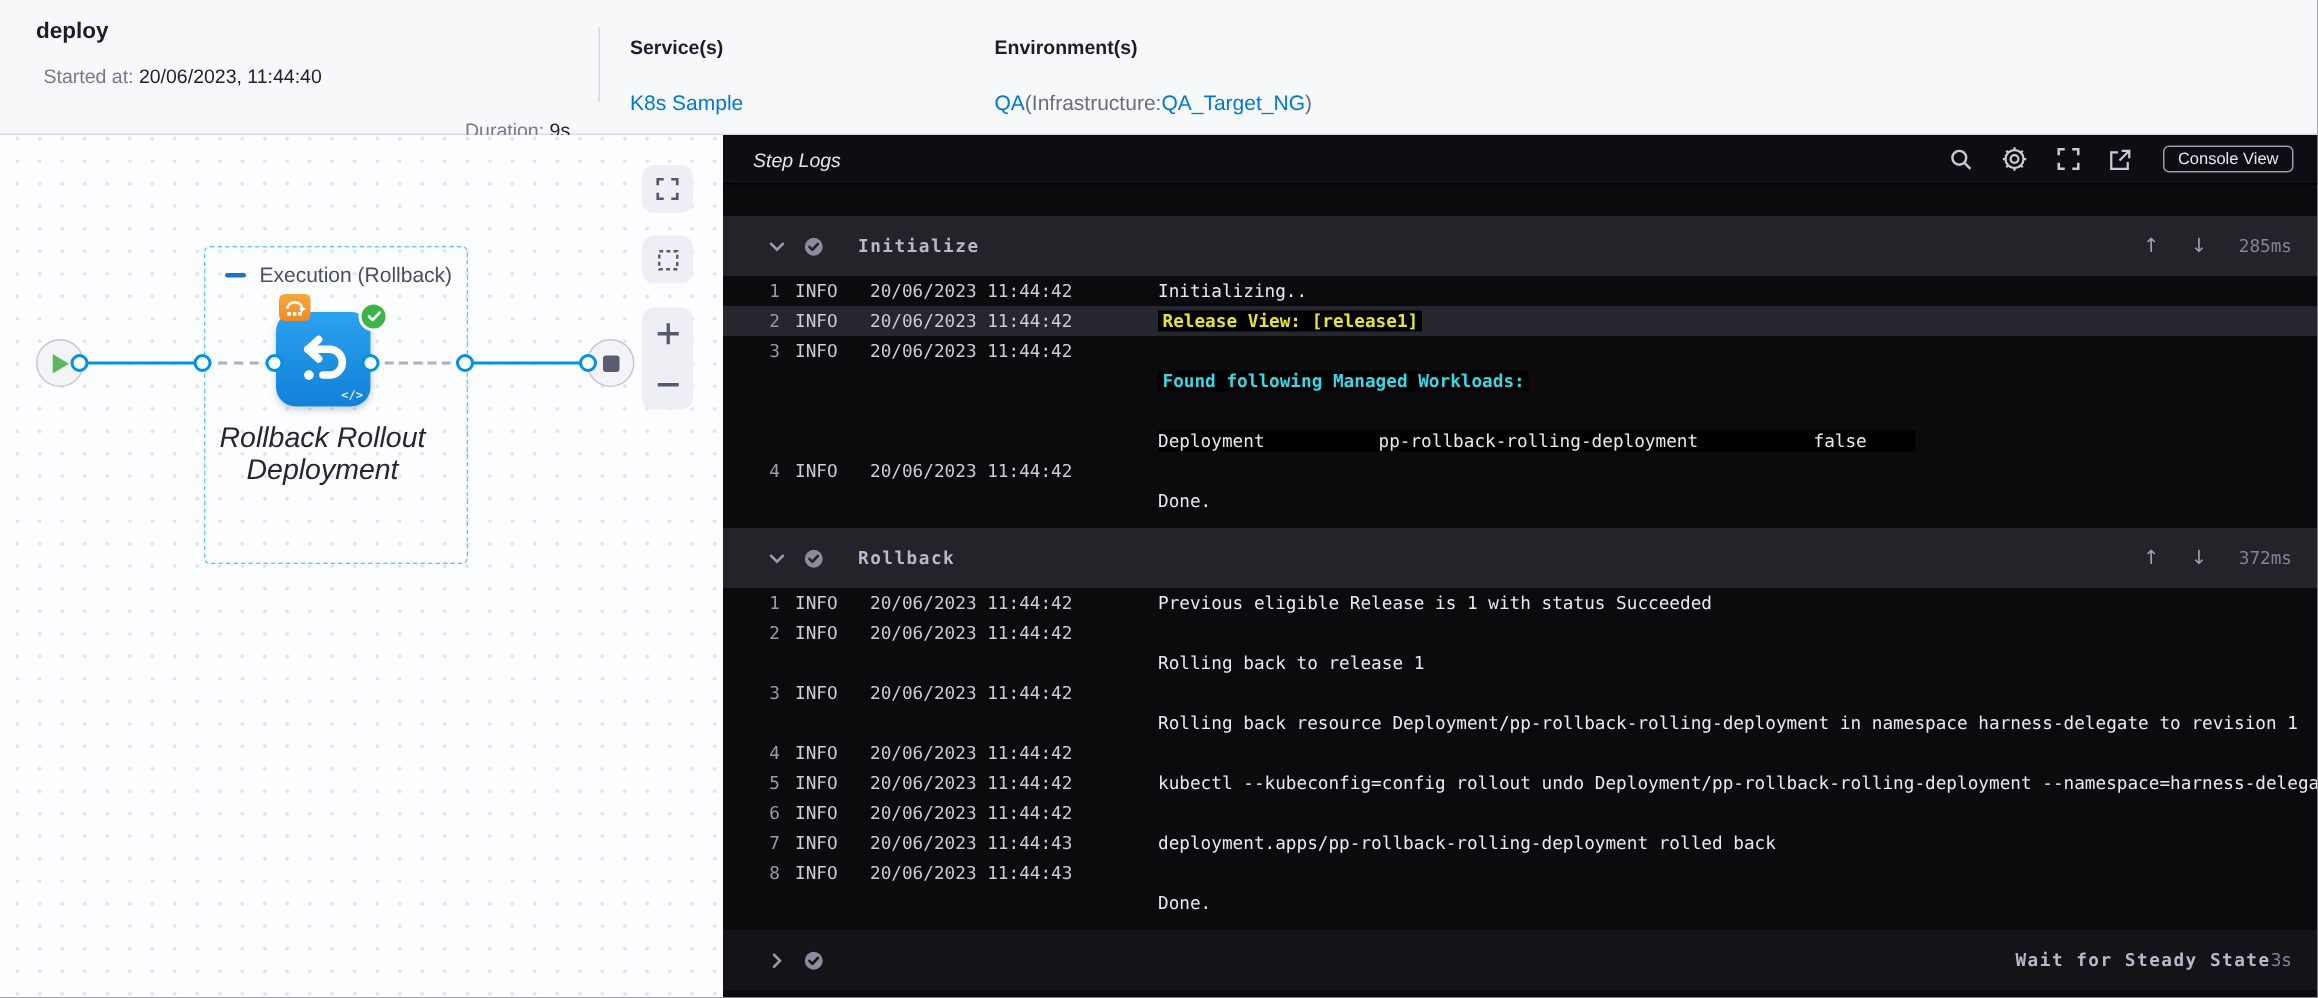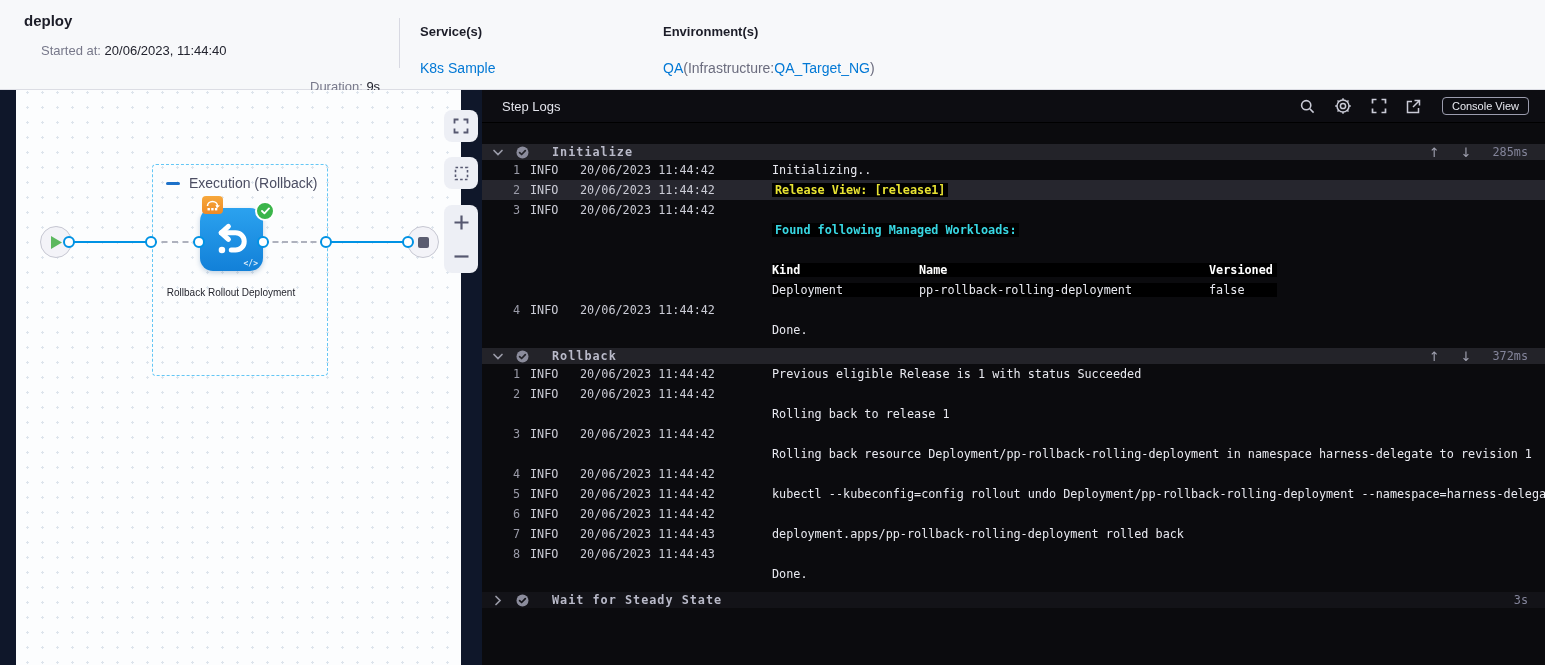--- a/index.html
+++ b/index.html
@@ -3,34 +3,34 @@
 <meta charset="utf-8">
 <style>
   html,body{margin:0;padding:0;background:#fff;}
   .app{position:relative;width:1545px;height:665px;overflow:hidden;
        font-family:"Liberation Sans",sans-serif;background:#0f172a;}
 
   
   .tophdr{position:absolute;left:0;top:0;width:1545px;height:90px;
           background:#f7f8fa;border-bottom:1px solid #dcdde4;box-sizing:border-box;}
   .hdr-title{position:absolute;left:24px;top:12px;font-size:15px;font-weight:bold;color:#1c1d28;}
-  .hdr-meta{position:absolute;left:41px;top:43px;font-size:13px;color:#77788a;}
+  .hdr-meta{position:absolute;left:29px;top:43px;font-size:13px;color:#77788a;}
   .hdr-meta b{color:#22232e;font-weight:normal;}
   .hdr-duration{position:absolute;left:310px;top:43px;font-size:13px;color:#77788a;margin-top:36px;}
   .hdr-duration b{color:#22232e;font-weight:normal;}
   .hdr-divider{position:absolute;left:399px;top:18px;width:1px;height:50px;background:#d8d9e2;}
   .hdr-block{position:absolute;top:24px;}
   .hdr-block.svc{left:420px;}
   .hdr-block.env{left:663px;}
   .hdr-block .lbl{font-size:13px;font-weight:bold;color:#1c1d28;margin-bottom:21px;}
   .hdr-block .val{font-size:14px;color:#0278d5;}
   .hdr-block .val .gray{color:#6b6c7e;}
 
   
-  .canvas{position:absolute;left:16px;top:90px;width:445px;height:575px;background:#fcfdfe;
+  .canvas{position:absolute;left:0;top:90px;width:482px;height:575px;background:#fcfdfe;
           background-image:radial-gradient(circle,#dde4ec 1.2px,transparent 1.4px);
           background-size:15px 15px;background-position:4px 10px;}
   .group-box{position:absolute;left:136px;top:74px;width:176px;height:212px;
              border:1px dashed #64c7f5;border-radius:4px;box-sizing:border-box;background:transparent;}
   .group-label{position:absolute;left:13px;top:10px;display:flex;align-items:center;gap:9px;}
   .group-minus{width:14px;height:3px;background:#1d71c9;border-radius:2px;}
   .group-label span{font-size:14px;color:#4c4e63;white-space:nowrap;}
 
   .edge{position:absolute;top:151px;height:0;}
   .edge.solid{border-top:2px solid #0092e4;}
@@ -49,43 +49,43 @@
              display:flex;align-items:center;justify-content:center;}
   .node-code{position:absolute;right:5px;bottom:3px;font-size:8px;font-weight:bold;
              color:rgba(255,255,255,.85);font-family:"DejaVu Sans Mono",monospace;}
   .badge-orange{position:absolute;left:186px;top:106px;width:21px;height:18px;border-radius:4px;
                 background:linear-gradient(180deg,#f7a83c,#ee8a25);z-index:4;
                 display:flex;align-items:center;justify-content:center;}
   .badge-check{position:absolute;left:239px;top:111px;width:16px;height:16px;border-radius:50%;
                background:#3bb54a;border:2px solid #fff;box-sizing:content-box;z-index:4;
                display:flex;align-items:center;justify-content:center;}
   .node-label{position:absolute;left:145px;top:192px;width:140px;text-align:center;
-              font-size:10px;line-height:21px;color:#25262f;}
+              font-size:19px;line-height:21px;color:#25262f;font-style:italic;}
 
   .cv-btn{position:absolute;left:428px;width:34px;height:32px;border-radius:8px;background:#edeff5;
           display:flex;align-items:center;justify-content:center;cursor:pointer;}
   .cv-zoom{position:absolute;left:428px;top:115px;width:34px;height:68px;border-radius:8px;background:#edeff5;
            display:flex;flex-direction:column;align-items:center;justify-content:space-around;}
   .cv-zoom .zbtn{width:100%;height:50%;display:flex;align-items:center;justify-content:center;cursor:pointer;}
 
   
   .logpanel{position:absolute;left:482px;top:90px;width:1063px;height:575px;background:#0b0b0e;
             font-family:"DejaVu Sans Mono",monospace;overflow:hidden;}
   .logbar{height:33px;background:#0d0d12;border-bottom:1px solid #000;
           display:flex;align-items:center;padding:0 16px 0 20px;box-sizing:border-box;}
-  .logbar-title{font-family:"Liberation Sans",sans-serif;font-size:13px;color:#e3e4ec;flex:1;}
+  .logbar-title{font-family:"Liberation Sans",sans-serif;font-size:13px;color:#e3e4ec;flex:1;font-style:italic;}
   .logbar-icons{display:flex;align-items:center;gap:19px;}
   .icon-btn{display:flex;align-items:center;justify-content:center;cursor:pointer;}
   .consoleview{font-family:"Liberation Sans",sans-serif;font-size:11px;color:#e8e9f0;
                border:1px solid #9b9cae;border-radius:4px;padding:2px 9px;cursor:pointer;margin-left:2px;}
 
   .log-spacer{height:21px;}
   .sec-gap{height:8px;}
-  .sec-head{height:16px;display:flex;align-items:center;background:#232329;}
-  .sec-head.collapsed{background:#131318;}
+  .sec-head{height:40px;display:flex;align-items:center;background:#232329;padding-left:20px;}
+  .sec-head.collapsed{background:#131318;text-align:right;}
   .sec-chev{width:12px;margin-left:10px;display:flex;cursor:pointer;}
   .sec-chev svg{transition:none;}
   .sec-head.collapsed .sec-chev svg{transform:rotate(-90deg);}
   .sec-check{margin-left:12px;display:flex;}
   .sec-title{margin-left:23px;font-size:11.8px;font-weight:bold;letter-spacing:1px;color:#b9bac9;flex:1;white-space:nowrap;}
   .sec-right{display:flex;align-items:center;gap:21px;margin-right:17px;}
   .sec-arrow{font-size:13px;color:#a0a1b0;cursor:pointer;font-family:"DejaVu Sans",sans-serif;}
   .sec-dur{font-size:11.8px;color:#83849a;}
 
   .log-row{height:20px;display:flex;align-items:center;font-size:11.8px;overflow:hidden;white-space:pre;}
@@ -258,21 +258,20 @@
         <span class="sec-arrow">↓</span>
         <span class="sec-dur">285ms</span>
       </div>
     </div>
     <div>
         <div class="log-row"><span class="c-num">1</span><span class="c-level">INFO</span><span class="c-ts">20/06/2023 11:44:42</span><span class="c-msg plain">Initializing..</span></div>
         <div class="log-row hl"><span class="c-num">2</span><span class="c-level">INFO</span><span class="c-ts">20/06/2023 11:44:42</span><span class="c-msg yellow">Release View: [release1]</span></div>
         <div class="log-row"><span class="c-num">3</span><span class="c-level">INFO</span><span class="c-ts">20/06/2023 11:44:42</span><span class="c-msg plain"></span></div>
         <div class="log-row"><span class="c-num"></span><span class="c-level"></span><span class="c-ts"></span><span class="c-msg cyan">Found following Managed Workloads:</span></div>
         <div class="log-row"><span class="c-num"></span><span class="c-level"></span><span class="c-ts"></span><span class="c-msg plain"></span></div>
-        <div class="log-row"><span class="c-num"></span><span class="c-level"></span><span class="c-ts"></span><span class="c-table head"><span class="cell cell0">Kind</span><span class="cell cell1">Name</span><span class="cell cell2">Versioned</span></span></div>
         <div class="log-row"><span class="c-num"></span><span class="c-level"></span><span class="c-ts"></span><span class="c-table"><span class="cell cell0">Deployment</span><span class="cell cell1">pp-rollback-rolling-deployment</span><span class="cell cell2">false</span></span></div>
         <div class="log-row"><span class="c-num">4</span><span class="c-level">INFO</span><span class="c-ts">20/06/2023 11:44:42</span><span class="c-msg plain"></span></div>
         <div class="log-row"><span class="c-num"></span><span class="c-level"></span><span class="c-ts"></span><span class="c-msg plain">Done.</span></div>
       </div>
 
     <div class="sec-gap"></div>
 
     <div class="sec-head">
       <div class="sec-chev">
           <svg width="12" height="11" viewBox="0 0 12 11">

